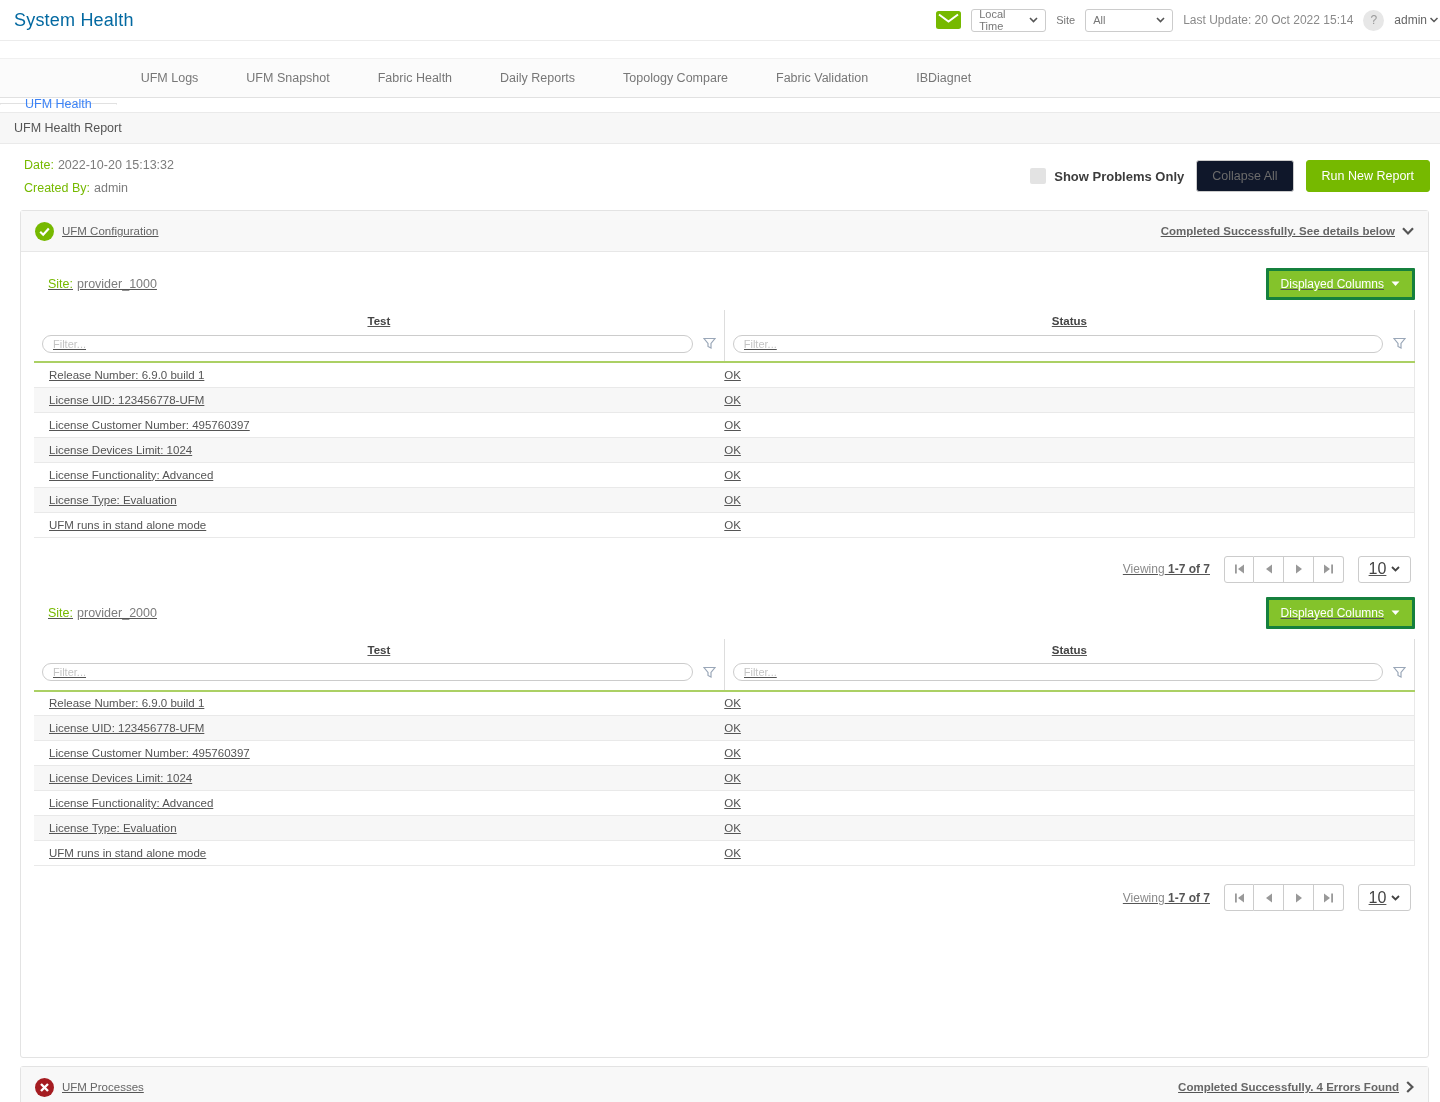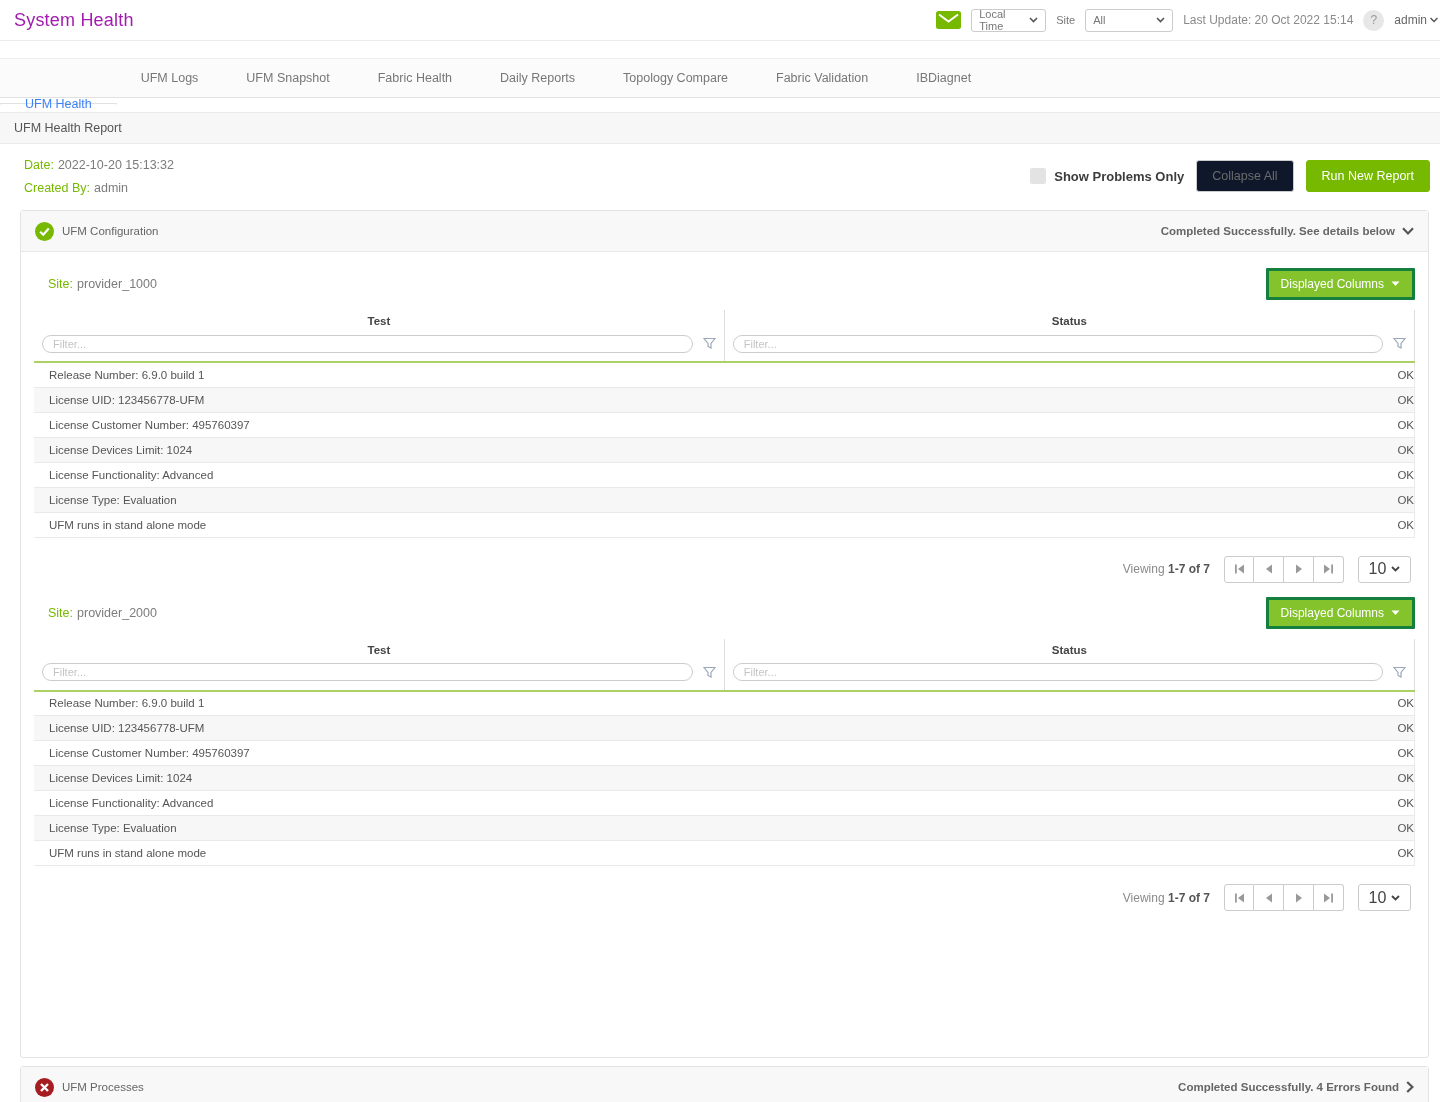--- a/index.html
+++ b/index.html
@@ -3,21 +3,21 @@
 <meta charset="utf-8">
 <title>System Health</title>
 <style>
   * { margin:0; padding:0; box-sizing:border-box; }
   html,body { background:#fff; }
   body { font-family:"Liberation Sans", sans-serif; color:#555; }
   .page { width:1440px; height:1102px; overflow:hidden; background:#fff; position:relative; }
 
   
   .topbar { height:41px; border-bottom:1px solid #ececec; display:flex; align-items:center; justify-content:space-between; padding:0 6px 0 14px; }
-  .page-title { font-size:18px; color:#a21caf; letter-spacing:.2px; }
+  .page-title { font-size:18px; color:#0369a1; letter-spacing:.2px; }
   .topbar-right { display:flex; align-items:center; gap:10px; }
   .env-btn { width:26px; height:19px; display:flex; align-items:center; justify-content:center; cursor:pointer; }
   .pill-select { display:flex; align-items:center; justify-content:space-between; border:1px solid #ccc; border-radius:3px; background:#fff; height:23px; padding:0 7px; font-size:11px; color:#777; cursor:pointer; }
   .pill-select .sel-caret { margin-left:8px; }
   .sel-time { width:75px; }
   .sel-site { width:88px; }
   .top-label { font-size:11px; color:#777; }
   .last-update { font-size:12px; color:#8a8a8a; }
   .help-circle { width:21px; height:21px; border-radius:50%; background:#e7e7e7; color:#999; font-size:12px; display:flex; align-items:center; justify-content:center; cursor:pointer; }
   .user { display:flex; align-items:center; gap:3px; font-size:12px; color:#666; cursor:pointer; margin-right:-4px; }
@@ -35,40 +35,40 @@
   .kv { font-size:12.5px; margin-bottom:9px; }
   .kv .k { color:#76b900; }
   .kv .v { color:#7c7c7c; margin-left:4px; }
   .controls { display:flex; align-items:center; gap:12px; padding-top:2px; }
   .checkbox { width:16px; height:16px; background:#e3e3e3; border-radius:2px; cursor:pointer; }
   .cb-label { font-size:13px; color:#3c3c3c; font-weight:700; margin-left:-4px; }
   .btn-outline { background:#0f172a; border:1px solid #ccc; border-radius:3px; color:#6b6b6b; font-size:12.5px; padding:8px 15px; cursor:pointer; font-family:inherit; }
   .btn-green { background:#76b900; border:1px solid #76b900; border-radius:3px; color:#fff; font-size:12.5px; padding:8px 15px; cursor:pointer; font-family:inherit; }
 
   
-  .panel { margin:6px 11px 0 20px; border:1px solid #e3e3e3; border-radius:3px; background:#fff; }
+  .panel { margin:6px 11px 0 20px; border:1px solid #e3e3e3; border-radius:3px; background:#fff;text-decoration:underline; }
   .panel-head { height:40px; background:#f8f8f8; display:flex; align-items:center; justify-content:space-between; padding:0 14px; cursor:pointer; }
   .panel-head .head-left { display:flex; align-items:center; gap:8px; }
   .panel-title { font-size:11.5px; color:#666; }
   .head-right { display:flex; align-items:center; gap:7px; font-size:11.5px; font-weight:700; color:#666; }
   .panel-body { border-top:1px solid #e7e7e7; padding:12px 13px 12px 13px; }
 
   
   .site-row { display:flex; align-items:center; justify-content:space-between; margin:4px 0 10px 14px;gap:14px; }
   .btn-dc { background:#84c32b; border:3px solid #15803d; border-radius:1px; color:#fff; font-size:12px; padding:6px 12px; cursor:pointer; display:flex; align-items:center; gap:7px; font-family:inherit; }
 
   table.grid { width:100%; border-collapse:collapse; table-layout:fixed; }
   th.colhead { font-size:11.5px; color:#444; font-weight:700; height:22px; text-align:center; border-right:1px solid #ddd; }
   tr.filterrow td { height:30px; border-right:1px solid #ddd; border-bottom:2px solid #abd064; padding:0 8px 6px 8px; }
   .filter-wrap { display:flex; align-items:center; gap:10px; }
   .filter-input { flex:1; height:18px; border:1px solid #ccc; border-radius:9px; padding:0 10px; font-size:11px; color:#777; outline:none; font-family:inherit; }
   .filter-input::placeholder { color:#c4c4c4; }
   tbody td { height:25px; font-size:11.5px; color:#555; border-bottom:1px solid #e9e9e9; }
   tbody td.td-test { padding-left:15px; }
-  tbody td.td-status { text-align:right;margin-top:24px; }
+  tbody td.td-status { text-align:left;margin-top:24px; }
   tbody td:last-child { border-right:1px solid #e9e9e9; }
   tbody tr:nth-child(even) { background:#f7f7f7; }
 
   
   .pager-row { display:flex; align-items:center; justify-content:flex-end; gap:14px; margin:18px 4px 6px 0; }
   .viewing { font-size:12px; color:#8a8a8a; }
   .viewing b { color:#555; }
   .pager-group { display:flex; }
   .pg-btn { width:30px; height:27px; background:#fff; border:1px solid #ccc; border-left:none; display:flex; align-items:center; justify-content:center; cursor:pointer; }
   .pg-btn:first-child { border-left:1px solid #ccc; border-radius:3px 0 0 3px; }

